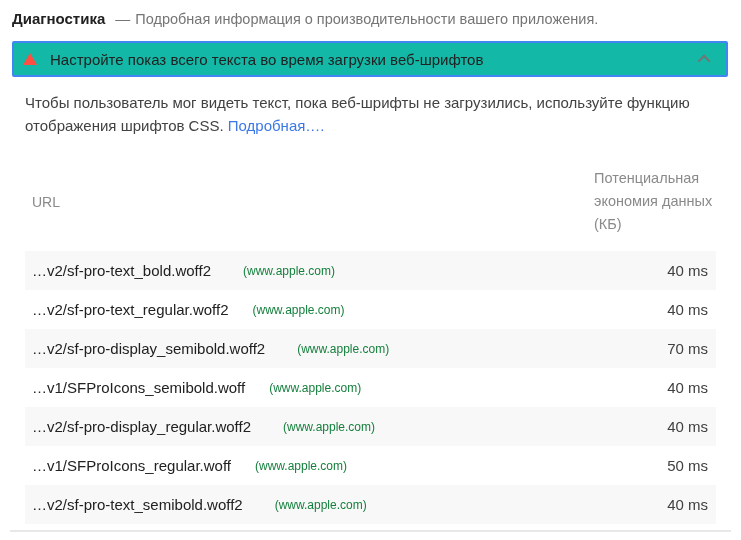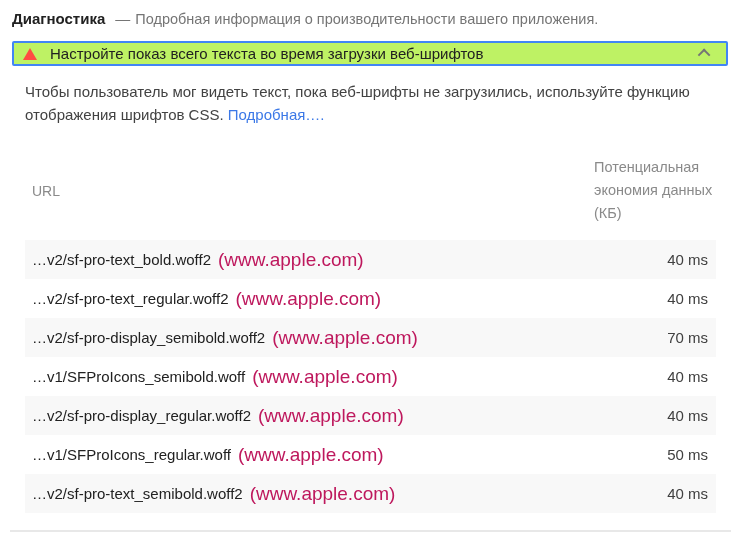--- a/index.html
+++ b/index.html
@@ -19,24 +19,24 @@
     font-size: 15px;
     line-height: 20px;
   }
   .section-head .title { font-weight: bold; color: #212121; }
   .section-head .dash { color: #757575; margin: 0 5px 0 10px; }
   .section-head .subtitle { color: #757575; font-size: 14.5px; }
 
   
   .audit-panel {
     margin: 12px 13px 0 12px;
-    height: 25px;
+    height: 36px;
     border: 2px solid #4285f4;
     border-radius: 2px;
-    background: #bef264;
+    background: #14b8a6;
     display: flex;
     align-items: center;
     padding: 0 16px 0 8px;
     cursor: pointer;
   }
   .warn-triangle {
     width: 0; height: 0;
     border-left: 7px solid transparent;
     border-right: 7px solid transparent;
     border-bottom: 12px solid #ff4e42;
@@ -89,23 +89,23 @@
     line-height: 23px;
     color: #8a8a8a;
   }
   .table-body { margin: 15px 25px 0 25px; }
   .row {
     height: 39px;
     display: flex;
     align-items: center;
     padding: 0 8px 0 7px;
   }
-  .row.alt { background: #f8f8f8; }
+  .row.alt { background: #f8f8f8; gap: 8px; }
   .row .path { font-size: 15px; color: #212121; white-space: nowrap; }
-  .row .host { font-size: 19px; color: #be185d; margin-left: 7px; white-space: nowrap; }
+  .row .host { font-size: 12px; color: #15803d; margin-left: 24px; white-space: nowrap; }
   .row .val { margin-left: auto; font-size: 15px; color: #404040; white-space: nowrap; }
 
   
   .bottom-divider {
     position: absolute;
     left: 10px;
     top: 530px;
     width: 721px;
     height: 2px;
     background: #e8e8e8;

